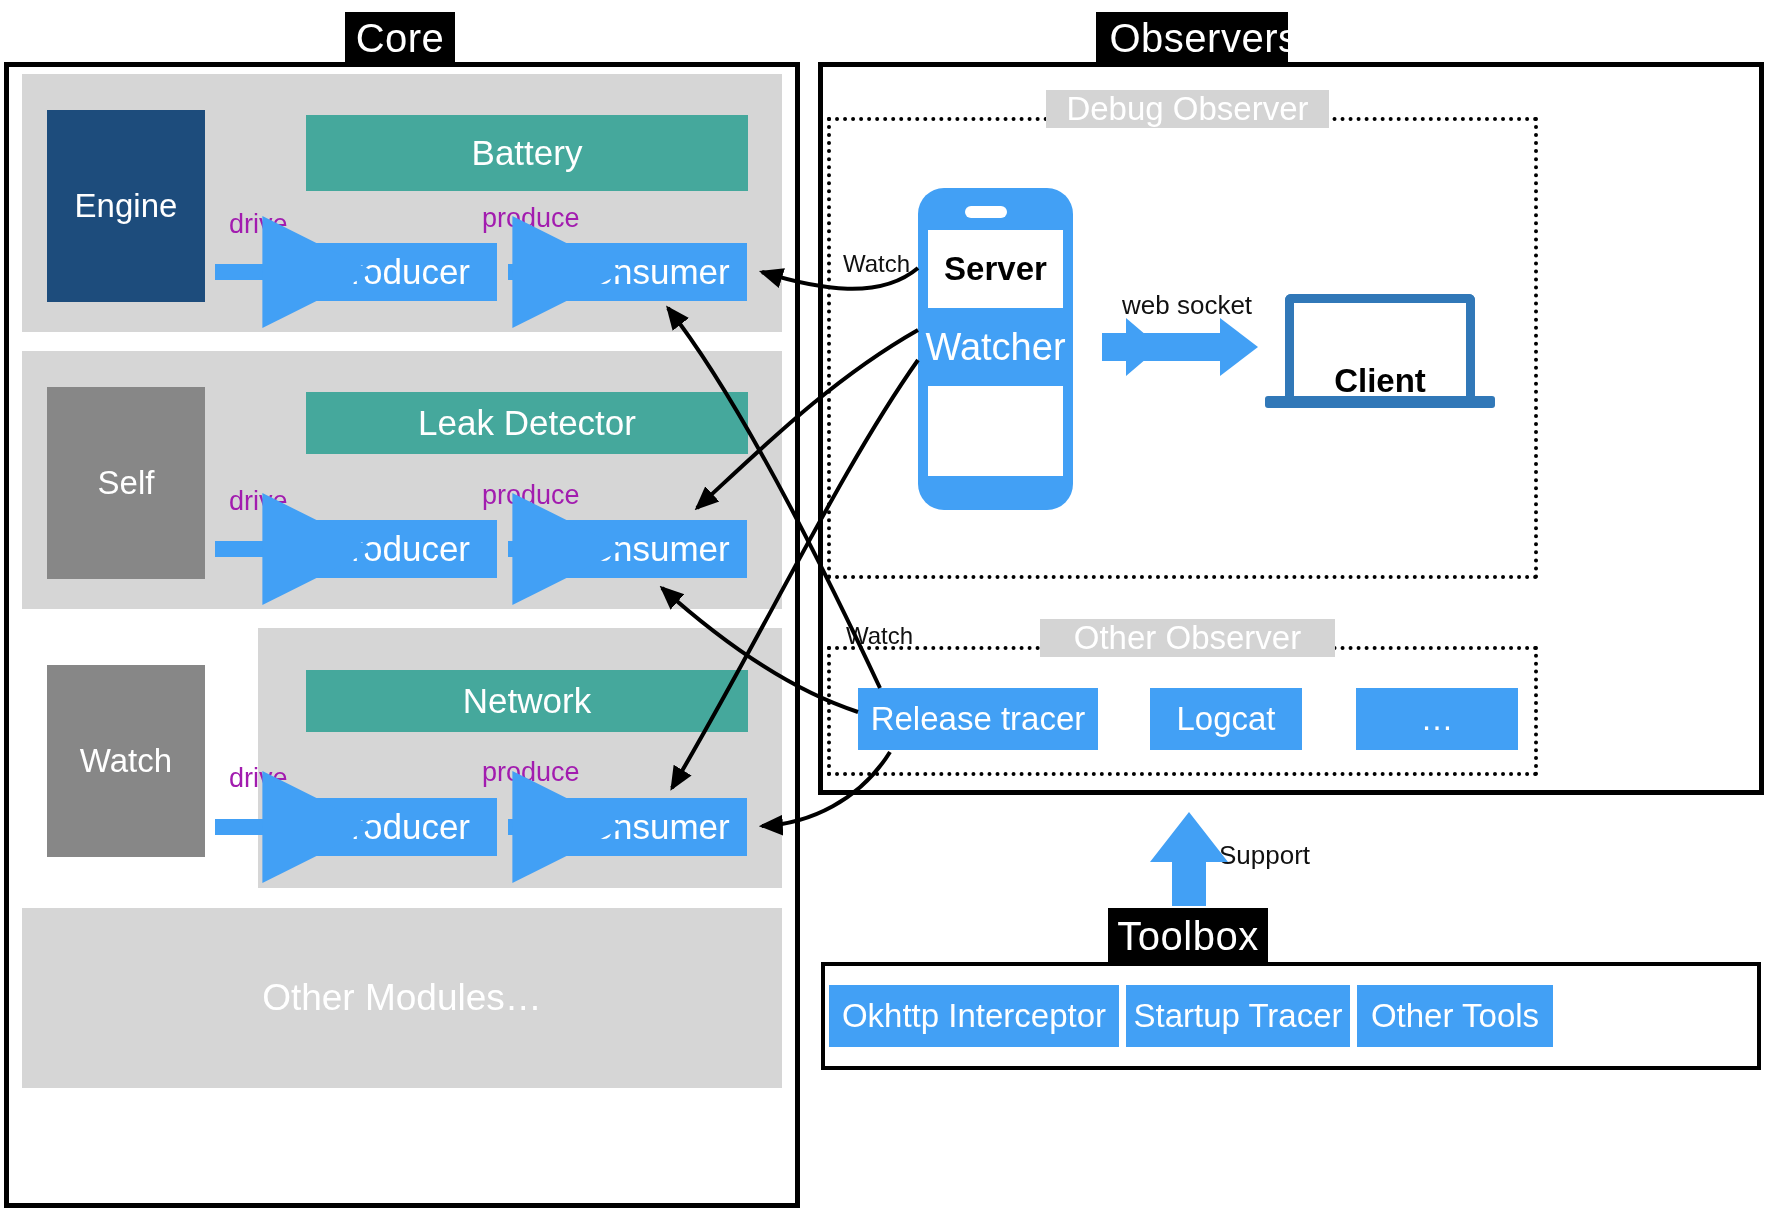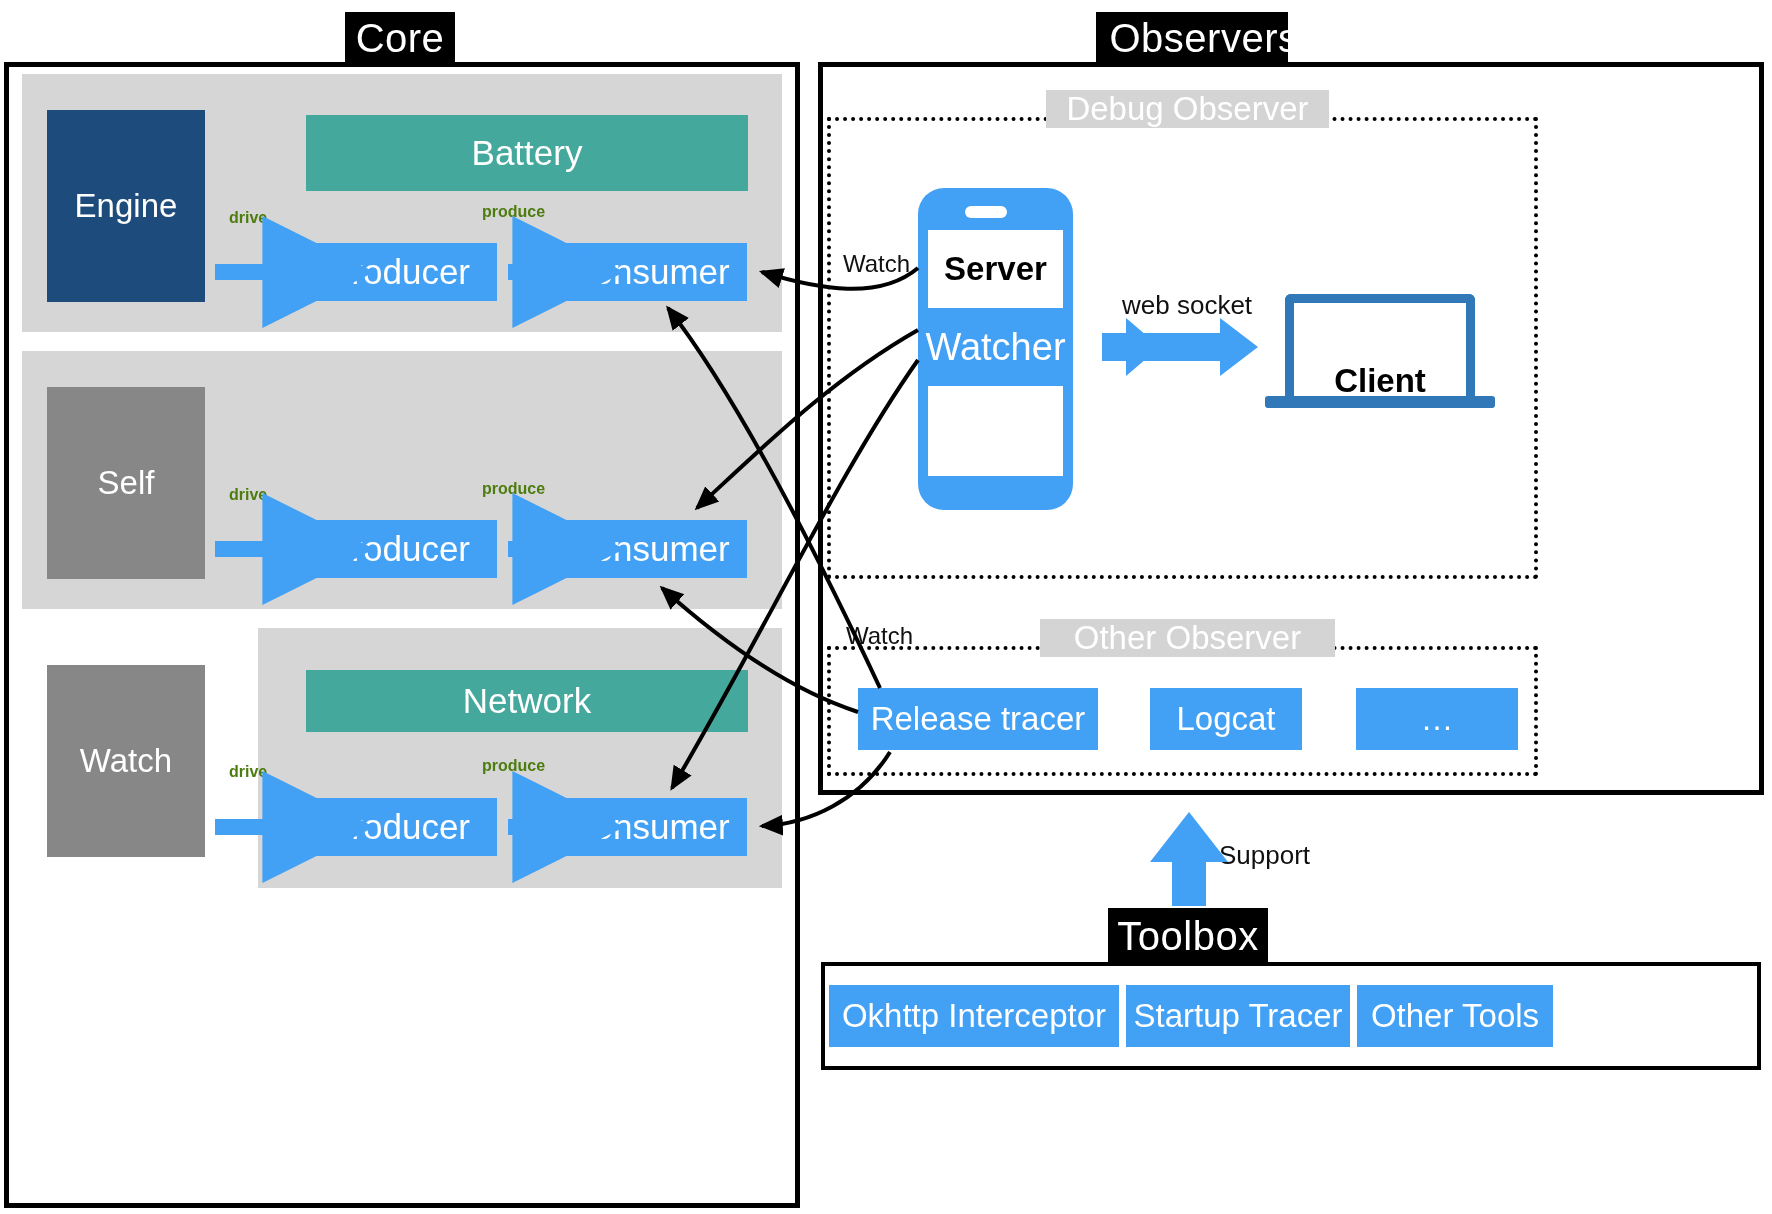--- a/index.html
+++ b/index.html
@@ -16,21 +16,21 @@
   
   .modrow{background:#d6d6d6;}
   .actor{display:flex;align-items:center;justify-content:center;
          color:#fff;font-size:33px;}
   .actor.engine{background:#1d4c7c;}
   .actor.gray{background:#878787;}
   .module{background:#45a89c;color:#fff;display:flex;align-items:center;
           justify-content:center;font-size:35px;}
   .node{background:#42a0f5;color:#fff;display:flex;align-items:center;
         justify-content:center;font-size:35px;}
-  .edgelabel{font-size:16px;color:#4d7c0f;white-space:nowrap;font-weight:bold;}
+  .edgelabel{font-size:27px;color:#a21caf;white-space:nowrap;}
   .othermods{background:#d6d6d6;color:#fff;display:flex;align-items:center;
              justify-content:center;font-size:37px;}
 
   
   .dotted{border:4px dotted #000;background:transparent;}
   .obstag{background:#d4d4d4;color:#fff;display:flex;align-items:flex-start;
           justify-content:center;font-size:33px;}
 
   .phone{background:#42a0f5;border-radius:26px;}
   .phone-notch{position:absolute;background:#fff;border-radius:8px;}
@@ -81,20 +81,23 @@
     <span>Producer</span>
   </div>
   <div class="abs node" style="left:551px;top:243px;width:196px;height:58px;">
     <span>Consumer</span>
   </div>
 
   <div class="abs modrow" style="left:22px;top:351px;width:760px;height:258px;"></div>
   <div class="abs actor gray" style="left:47px;top:387px;width:158px;height:192px;">
     <span>Self</span>
   </div>
+  <div class="abs module" style="left:306px;top:392px;width:442px;height:62px;">
+    <span>Leak Detector</span>
+  </div>
   <div class="abs edgelabel" style="left:229px;top:486px;">
     <span>drive</span>
   </div>
   <div class="abs edgelabel" style="left:482px;top:480px;">
     <span>produce</span>
   </div>
   <div class="abs node" style="left:301px;top:520px;width:196px;height:58px;">
     <span>Producer</span>
   </div>
   <div class="abs node" style="left:551px;top:520px;width:196px;height:58px;">
@@ -114,20 +117,23 @@
   <div class="abs edgelabel" style="left:482px;top:757px;">
     <span>produce</span>
   </div>
   <div class="abs node" style="left:301px;top:798px;width:196px;height:58px;">
     <span>Producer</span>
   </div>
   <div class="abs node" style="left:551px;top:798px;width:196px;height:58px;">
     <span>Consumer</span>
   </div>
 
+  <div class="abs othermods" style="left:22px;top:908px;width:760px;height:180px;">
+    <span>Other Modules…</span>
+  </div>
 
   <div class="abs panel" style="left:818px;top:62px;width:946px;height:733px;"></div>
   <div class="abs panel-tag" style="left:1096px;top:12px;width:192px;height:52px;padding-left:24px;">
     <span>Observers</span>
   </div>
 
   <div class="abs dotted" style="left:827px;top:117px;width:711px;height:462px;"></div>
   <div class="abs obstag" style="left:1046px;top:90px;width:283px;height:38px;">
     <span>Debug Observer</span>
   </div>

